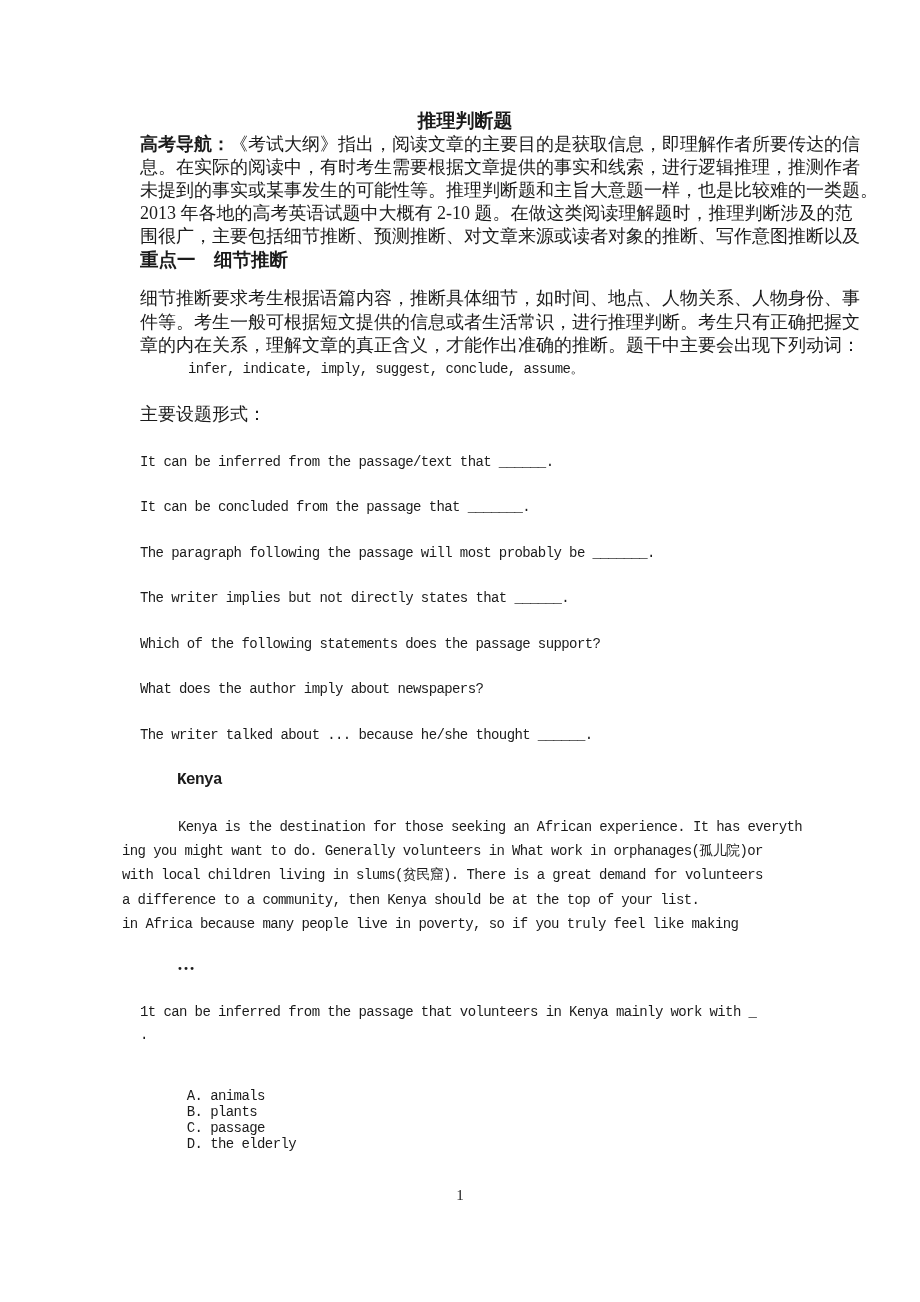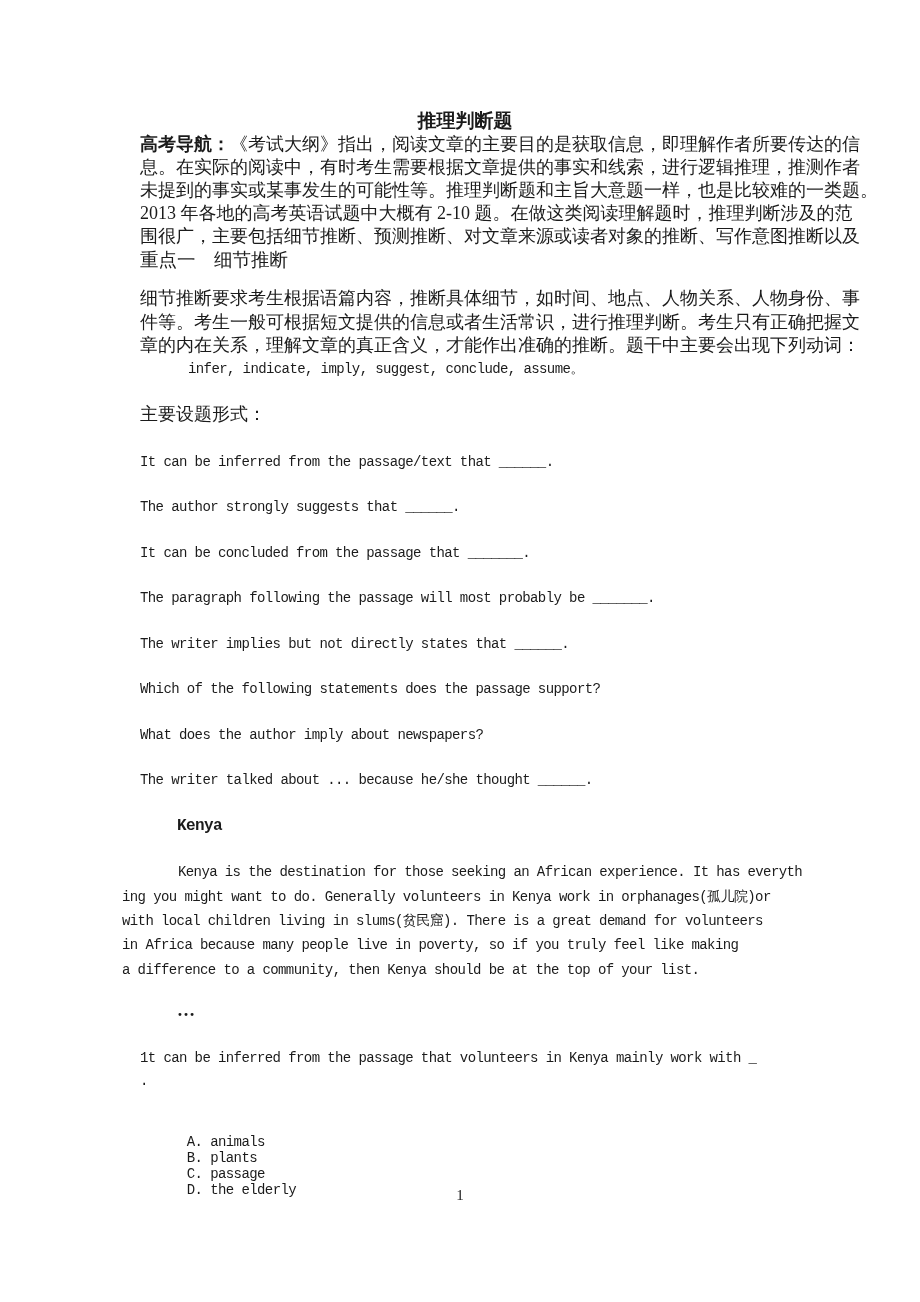--- a/index.html
+++ b/index.html
@@ -31,21 +31,21 @@
     font-weight: bold;
     line-height: 25px;
     text-align: center;
     margin: 0;
   }
   .cn-line {
     line-height: 23px;
     white-space: pre;
   }
   .section-heading {
-    font-weight: normal;
+    font-weight: bold;
     font-size: 18.5px;
     line-height: 24px;
     white-space: pre;
   }
   .section-body { margin-top: 15px; }
   .section-body .cn-line { line-height: 23.6px; }
   .en-inline-line {
     line-height: 23.6px;
     white-space: pre;
     margin-left: 48px;
@@ -123,37 +123,36 @@
       <div class="cn-line">细节推断要求考生根据语篇内容，推断具体细节，如时间、地点、人物关系、人物身份、事</div>
       <div class="cn-line">件等。考生一般可根据短文提供的信息或者生活常识，进行推理判断。考生只有正确把握文</div>
       <div class="cn-line">章的内在关系，理解文章的真正含义，才能作出准确的推断。题干中主要会出现下列动词：</div>
       <div class="en en-inline-line">infer, indicate, imply, suggest, conclude, assume。</div>
     </div>
 
     <div class="cn forms-label">主要设题形式：</div>
 
     <div class="forms-list">
       <div class="en form-item">It can be inferred from the passage/text that ______.</div>
-      <div class="en form-item">The author strongly suggests that ______.</div>
       <div class="en form-item">It can be concluded from the passage that _______.</div>
       <div class="en form-item">The paragraph following the passage will most probably be _______.</div>
       <div class="en form-item">The writer implies but not directly states that ______.</div>
       <div class="en form-item">Which of the following statements does the passage support?</div>
       <div class="en form-item">What does the author imply about newspapers?</div>
       <div class="en form-item">The writer talked about ... because he/she thought ______.</div>
     </div>
 
     <div class="en passage-title">Kenya</div>
 
     <div class="en passage">
       <div class="passage-line">Kenya is the destination for those seeking an African experience. It has everyth</div>
-      <div class="passage-line">ing you might want to do. Generally volunteers in Kenya work in orphanages(孤儿院)or</div>
+      <div class="passage-line">ing you might want to do. Generally volunteers in What work in orphanages(孤儿院)or</div>
       <div class="passage-line">with local children living in slums(贫民窟). There is a great demand for volunteers</div>
+      <div class="passage-line">a difference to a community, then Kenya should be at the top of your list.</div>
       <div class="passage-line">in Africa because many people live in poverty, so if you truly feel like making</div>
-      <div class="passage-line">a difference to a community, then Kenya should be at the top of your list.</div>
     </div>
 
     <div class="cn passage-ellipsis">…</div>
 
     <div class="question-stem">
       <div class="en stem-line">1t can be inferred from the passage that volunteers in Kenya mainly work with _</div>
       <div class="en stem-line">.</div>
     </div>
 
     <div class="en options">

